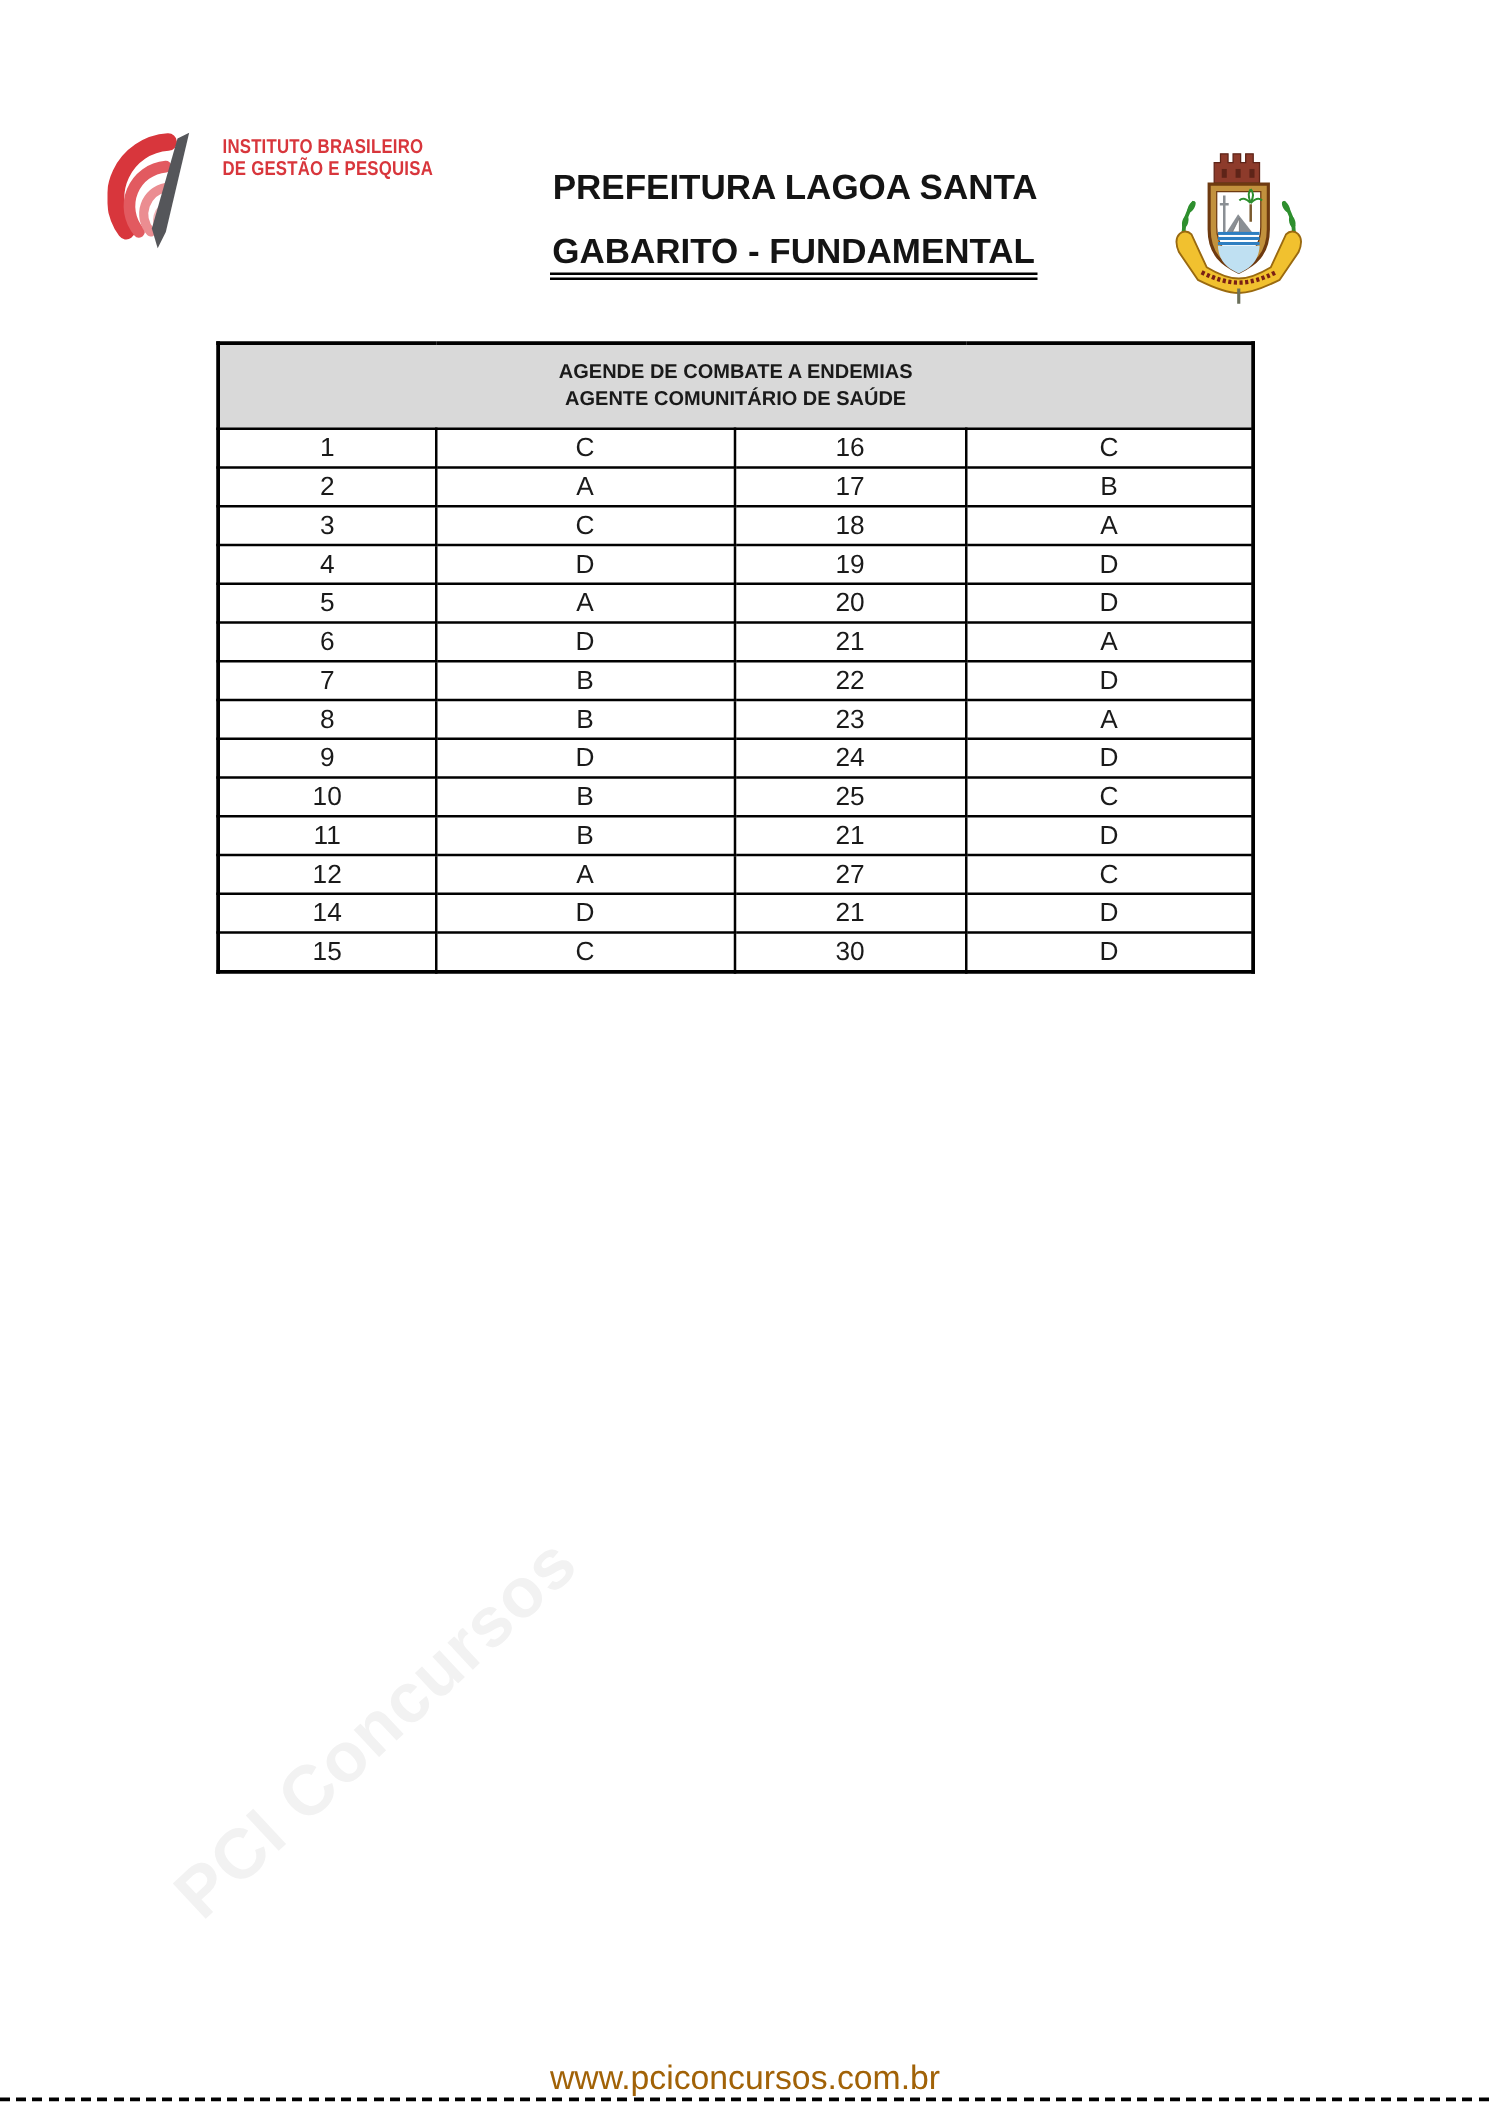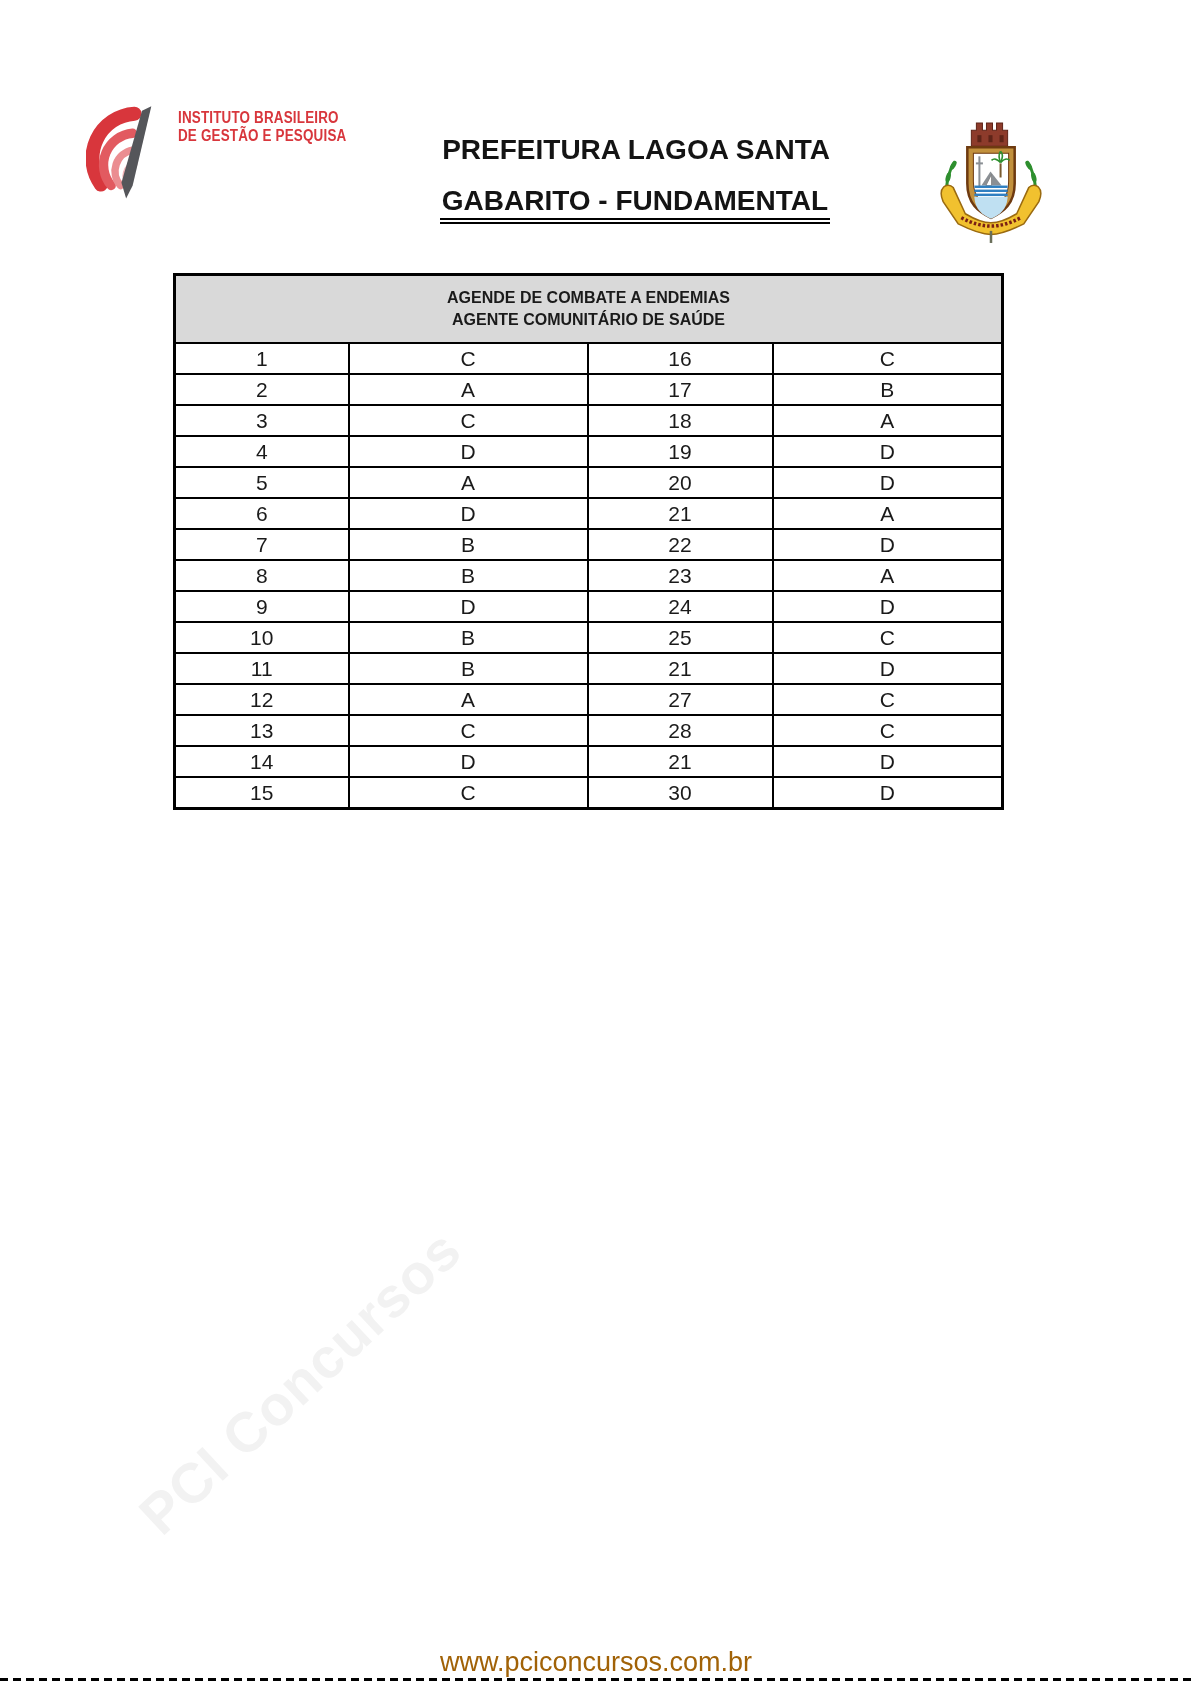--- a/index.html
+++ b/index.html
@@ -215,26 +215,20 @@
         <td>21</td>
         <td>D</td>
       </tr>
       <tr class="data-row">
         <td>12</td>
         <td>A</td>
         <td>27</td>
         <td>C</td>
       </tr>
       <tr class="data-row">
-        <td>13</td>
-        <td>C</td>
-        <td>28</td>
-        <td>C</td>
-      </tr>
-      <tr class="data-row">
         <td>14</td>
         <td>D</td>
         <td>21</td>
         <td>D</td>
       </tr>
       <tr class="data-row">
         <td>15</td>
         <td>C</td>
         <td>30</td>
         <td>D</td>

